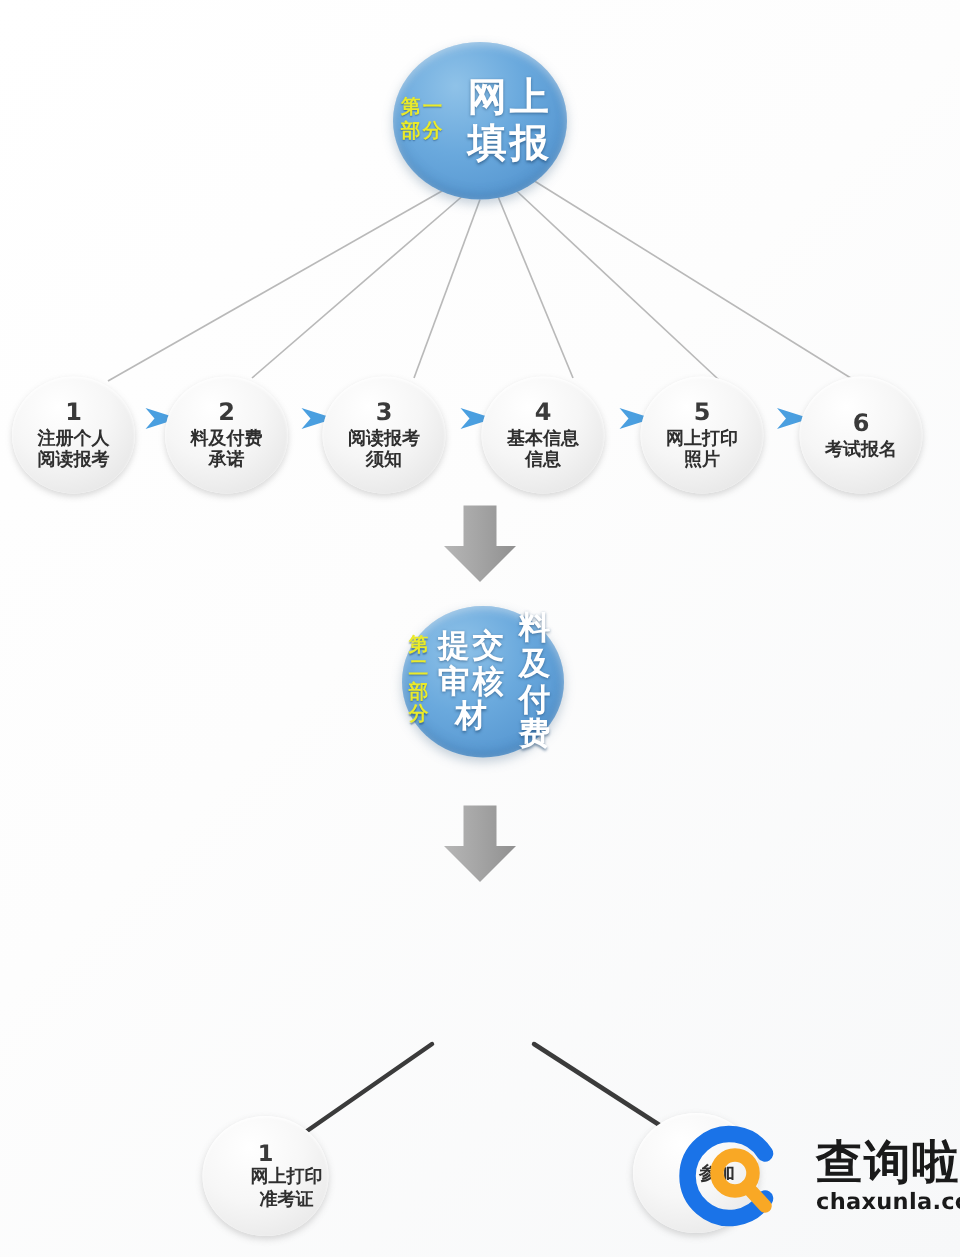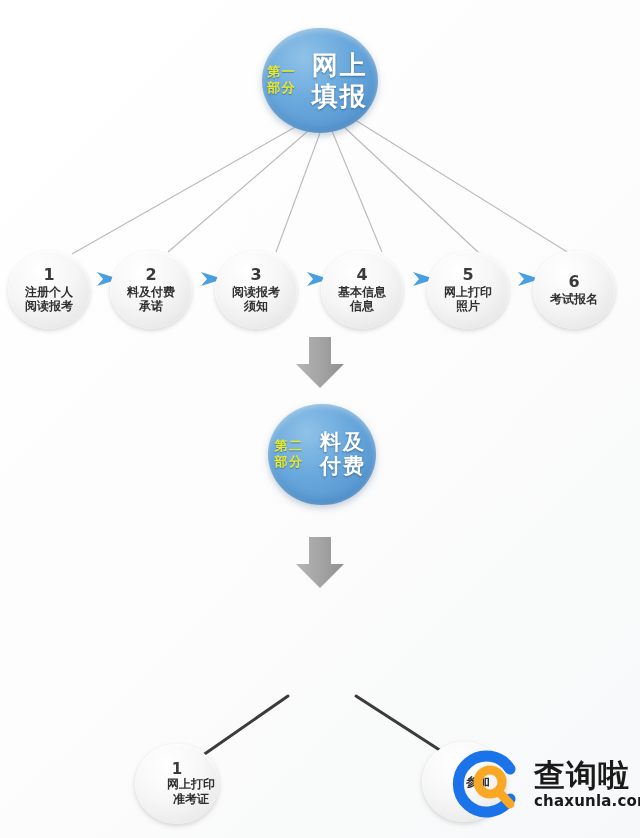--- a/index.html
+++ b/index.html
@@ -154,21 +154,21 @@
 
   
   #watermark {
     position: absolute;
     left: 452px;
     top: 736px;
     width: 188px;
     height: 96px;
     display: flex;
     align-items: center;
-    gap: 8px;
+    gap: 18px;
   }
   #wm-logo {
     width: 74px;
     height: 74px;
     flex: 0 0 74px;
     position: relative;
   }
   #wm-text {
     display: flex;
     flex-direction: column;
@@ -286,20 +286,21 @@
           <stop offset="45%" stop-color="#a6a6a6"></stop>
           <stop offset="100%" stop-color="#909090"></stop>
         </linearGradient>
       </defs>
       <path d="M15 1 L37 1 L37 28 L50 28 L26 52 L2 28 L15 28 Z" fill="url(#ga1)"></path>
     </svg>
   </div>
 
   <div class="part-circle" id="part2">
     <div class="part-sub">第二部分</div>
+    <div class="part-main">提交审核材</div>
     <div class="part-main">料及付费</div>
   </div>
 
   <div class="down-arrow" style="left:294px; top:536px;">
     <svg width="52" height="54" viewBox="0 0 52 54">
       <defs>
         <linearGradient id="ga2" x1="0" y1="0" x2="1" y2="0">
           <stop offset="0%" stop-color="#b6b6b6"></stop>
           <stop offset="45%" stop-color="#a6a6a6"></stop>
           <stop offset="100%" stop-color="#909090"></stop>

